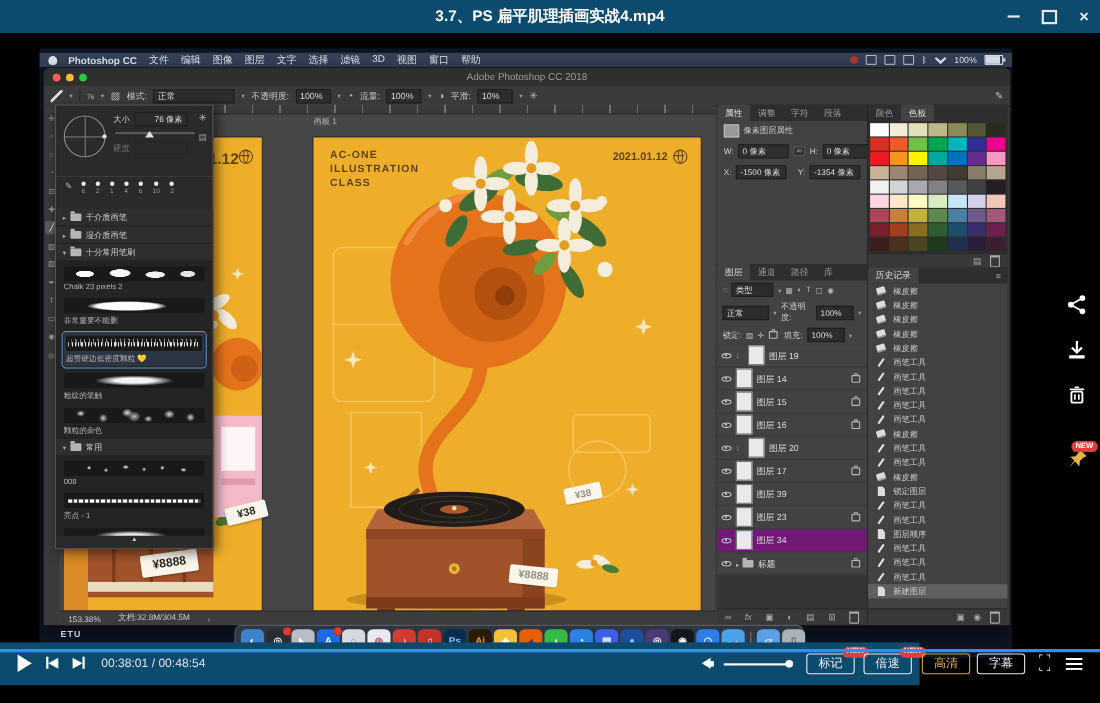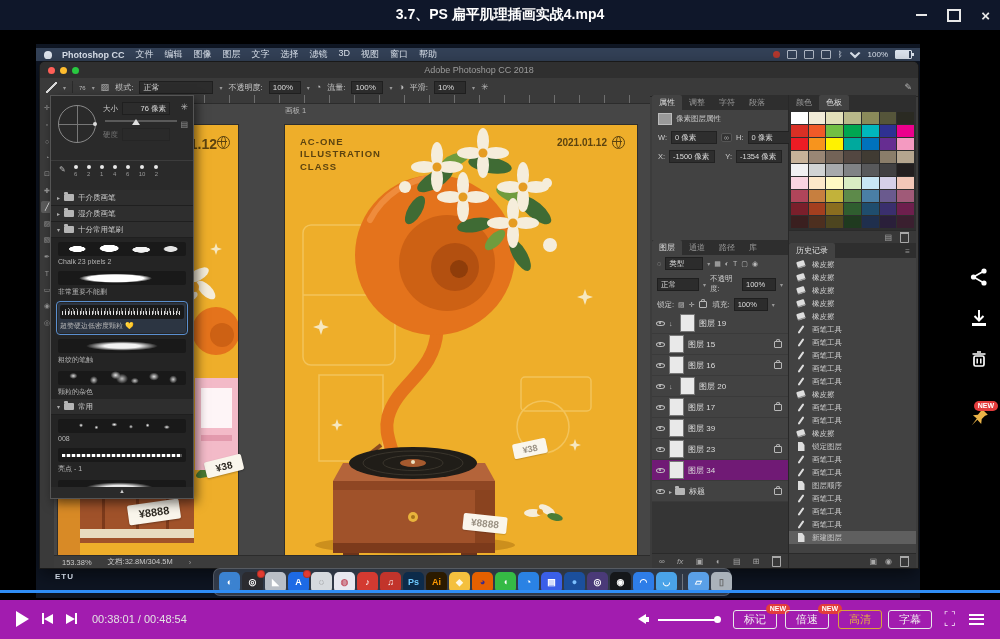--- a/index.html
+++ b/index.html
@@ -1,19 +1,19 @@
 <!DOCTYPE html>
 <html><head>
 <meta charset="utf-8">
 <style>
   html,body{margin:0;padding:0;background:#000}
   .stage{position:relative;width:1000px;height:639px;background:#000;overflow:hidden;
          font-family:"Liberation Sans",sans-serif;-webkit-font-smoothing:antialiased}
   
-  .titlebar{position:absolute;left:0;top:0;width:1000px;height:30px;background:#0f172a;
+  .titlebar{position:absolute;left:0;top:0;width:1000px;height:30px;background:#0c4a6e;
             display:flex;align-items:center;justify-content:center;color:#fff;font-size:14px;font-weight:bold}
   .winctrls{position:absolute;right:10px;top:0;height:30px;display:flex;gap:20px;align-items:center}
   .wc-min{width:11px;height:2px;background:#e8e8e8}
   .wc-max{width:10px;height:9px;border:2px solid #e8e8e8}
   .wc-close{color:#e8e8e8;font-size:15px;line-height:15px}
   
   .desktop{position:absolute;left:36px;top:44px;width:884px;height:554px;background:#0e1522}
   .macbar{position:absolute;left:0;top:4px;right:0;height:13px;background:#334157;display:flex;
           align-items:center;padding:0 8px;color:#dbe2ec;font-size:9px;white-space:nowrap}
   .apple{width:8px;height:8px;border-radius:50% 50% 45% 45%;background:#dfe5ee;margin-right:10px}
@@ -153,21 +153,21 @@
      border:1px solid rgba(255,255,255,.16);border-radius:7px;display:flex;align-items:center;gap:2px;padding:0 5px;box-sizing:border-box}
   .dicon{width:21px;height:21px;border-radius:5px;display:flex;align-items:center;justify-content:center;
      font-size:9px;font-weight:bold;color:#fff;position:relative;flex:0 0 auto}
   .dbadge{position:absolute;top:-2px;right:-2px;width:6px;height:6px;background:#e33b30;border-radius:50%;border:1px solid rgba(0,0,0,.2)}
   .sepbefore{margin-left:9px}
   .sepbefore:before{content:"";position:absolute;left:-6px;top:2px;bottom:2px;width:1px;background:rgba(255,255,255,.3)}
   .etu{position:absolute;left:19px;top:528px;color:#c8d0dc;font-size:8px;font-weight:bold;letter-spacing:1px}
   
   .progress{position:absolute;left:0;top:590px;width:1000px;height:3px;background:#2f8df5;z-index:60}
   
-  .ctrlbar{position:absolute;left:0;top:600px;width:1000px;height:39px;background:#a21caf}
+  .ctrlbar{position:absolute;left:0;top:584px;width:836px;height:39px;background:#0c4a6e}
   .play{position:absolute;left:16px;top:11px;width:0;height:0;border-left:13px solid #fff;
         border-top:8px solid transparent;border-bottom:8px solid transparent}
   .skip{position:absolute;top:13px;display:flex;align-items:center}
   .sbar{width:2px;height:11px;background:#fff}
   .tri-l{width:0;height:0;border-top:5.5px solid transparent;border-bottom:5.5px solid transparent;border-right:9px solid #fff}
   .tri-r{width:0;height:0;border-top:5.5px solid transparent;border-bottom:5.5px solid transparent;border-left:9px solid #fff}
   .time{position:absolute;left:92px;top:13px;color:#e3e3e3;font-size:11px}
   .spk{position:absolute;left:638px;top:14px;width:13px;height:11px}
   .spk:before{content:"";position:absolute;left:7px;top:3px;width:4px;height:5px;background:#fff}
   .spk:after{content:"";position:absolute;left:0;top:0;border-top:5.5px solid transparent;border-bottom:5.5px solid transparent;border-right:8px solid #fff}
@@ -737,20 +737,27 @@
 
               <div class="lrow hasclip">
                 <span class="eye"></span>
                 <span class="clipar">↓</span>
 
                 <span class="thumb"></span>
                 <span>图层 19</span>
 
               </div>
 
+              <div class="lrow">
+                <span class="eye"></span>
+
+                <span class="thumb"></span>
+                <span>图层 14</span>
+                <span class="lk"></span>
+              </div>
 
               <div class="lrow">
                 <span class="eye"></span>
 
                 <span class="thumb"></span>
                 <span>图层 15</span>
                 <span class="lk"></span>
               </div>
 
 

